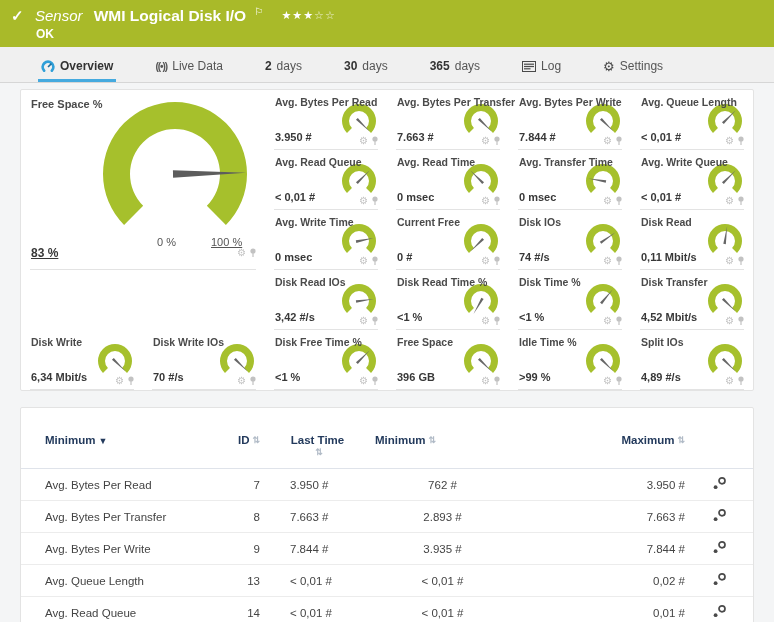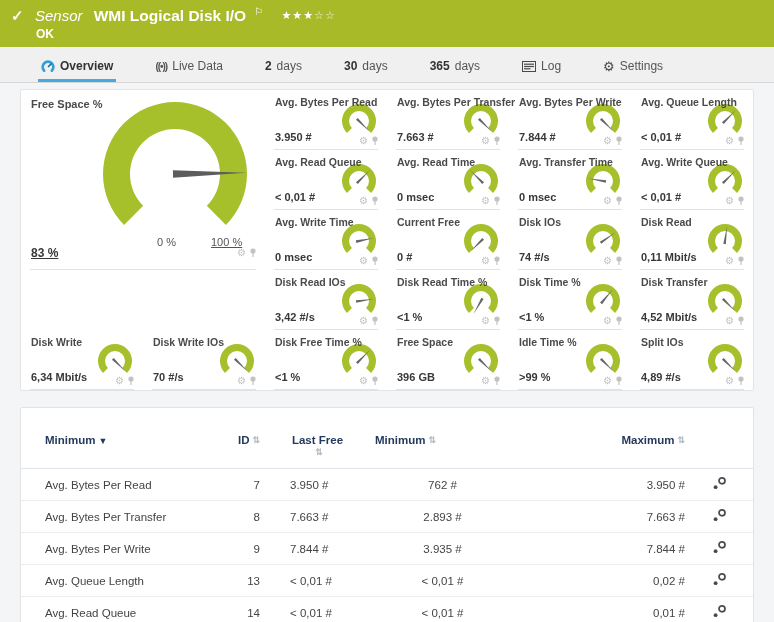--- a/index.html
+++ b/index.html
@@ -481,21 +481,21 @@
       </div>
     </div>
 </div>
 
 <div class="panel tablep">
   <table class="ch">
     <thead>
       <tr>
         <th class="c-channel"><span>Minimum</span><span class="ddown">▼</span></th>
         <th class="c-id"><span>ID</span><span class="sort">⇅</span></th>
-        <th class="c-last"><span class="wrapbox"><span>Last Free</span> <span class="sort">⇅</span></span></th>
+        <th class="c-last"><span class="wrapbox"><span>Last Time</span> <span class="sort">⇅</span></span></th>
         <th class="c-min"><span>Minimum</span><span class="sort">⇅</span></th>
         <th class="c-max"><span>Maximum</span><span class="sort">⇅</span></th>
         <th class="c-act"></th>
       </tr>
     </thead>
     <tbody id="chan-body">
         <tr class="ch-row">
           <td class="c-channel">Avg. Bytes Per Read</td>
           <td class="c-id">7</td>
           <td class="c-last">3.950 #</td>

